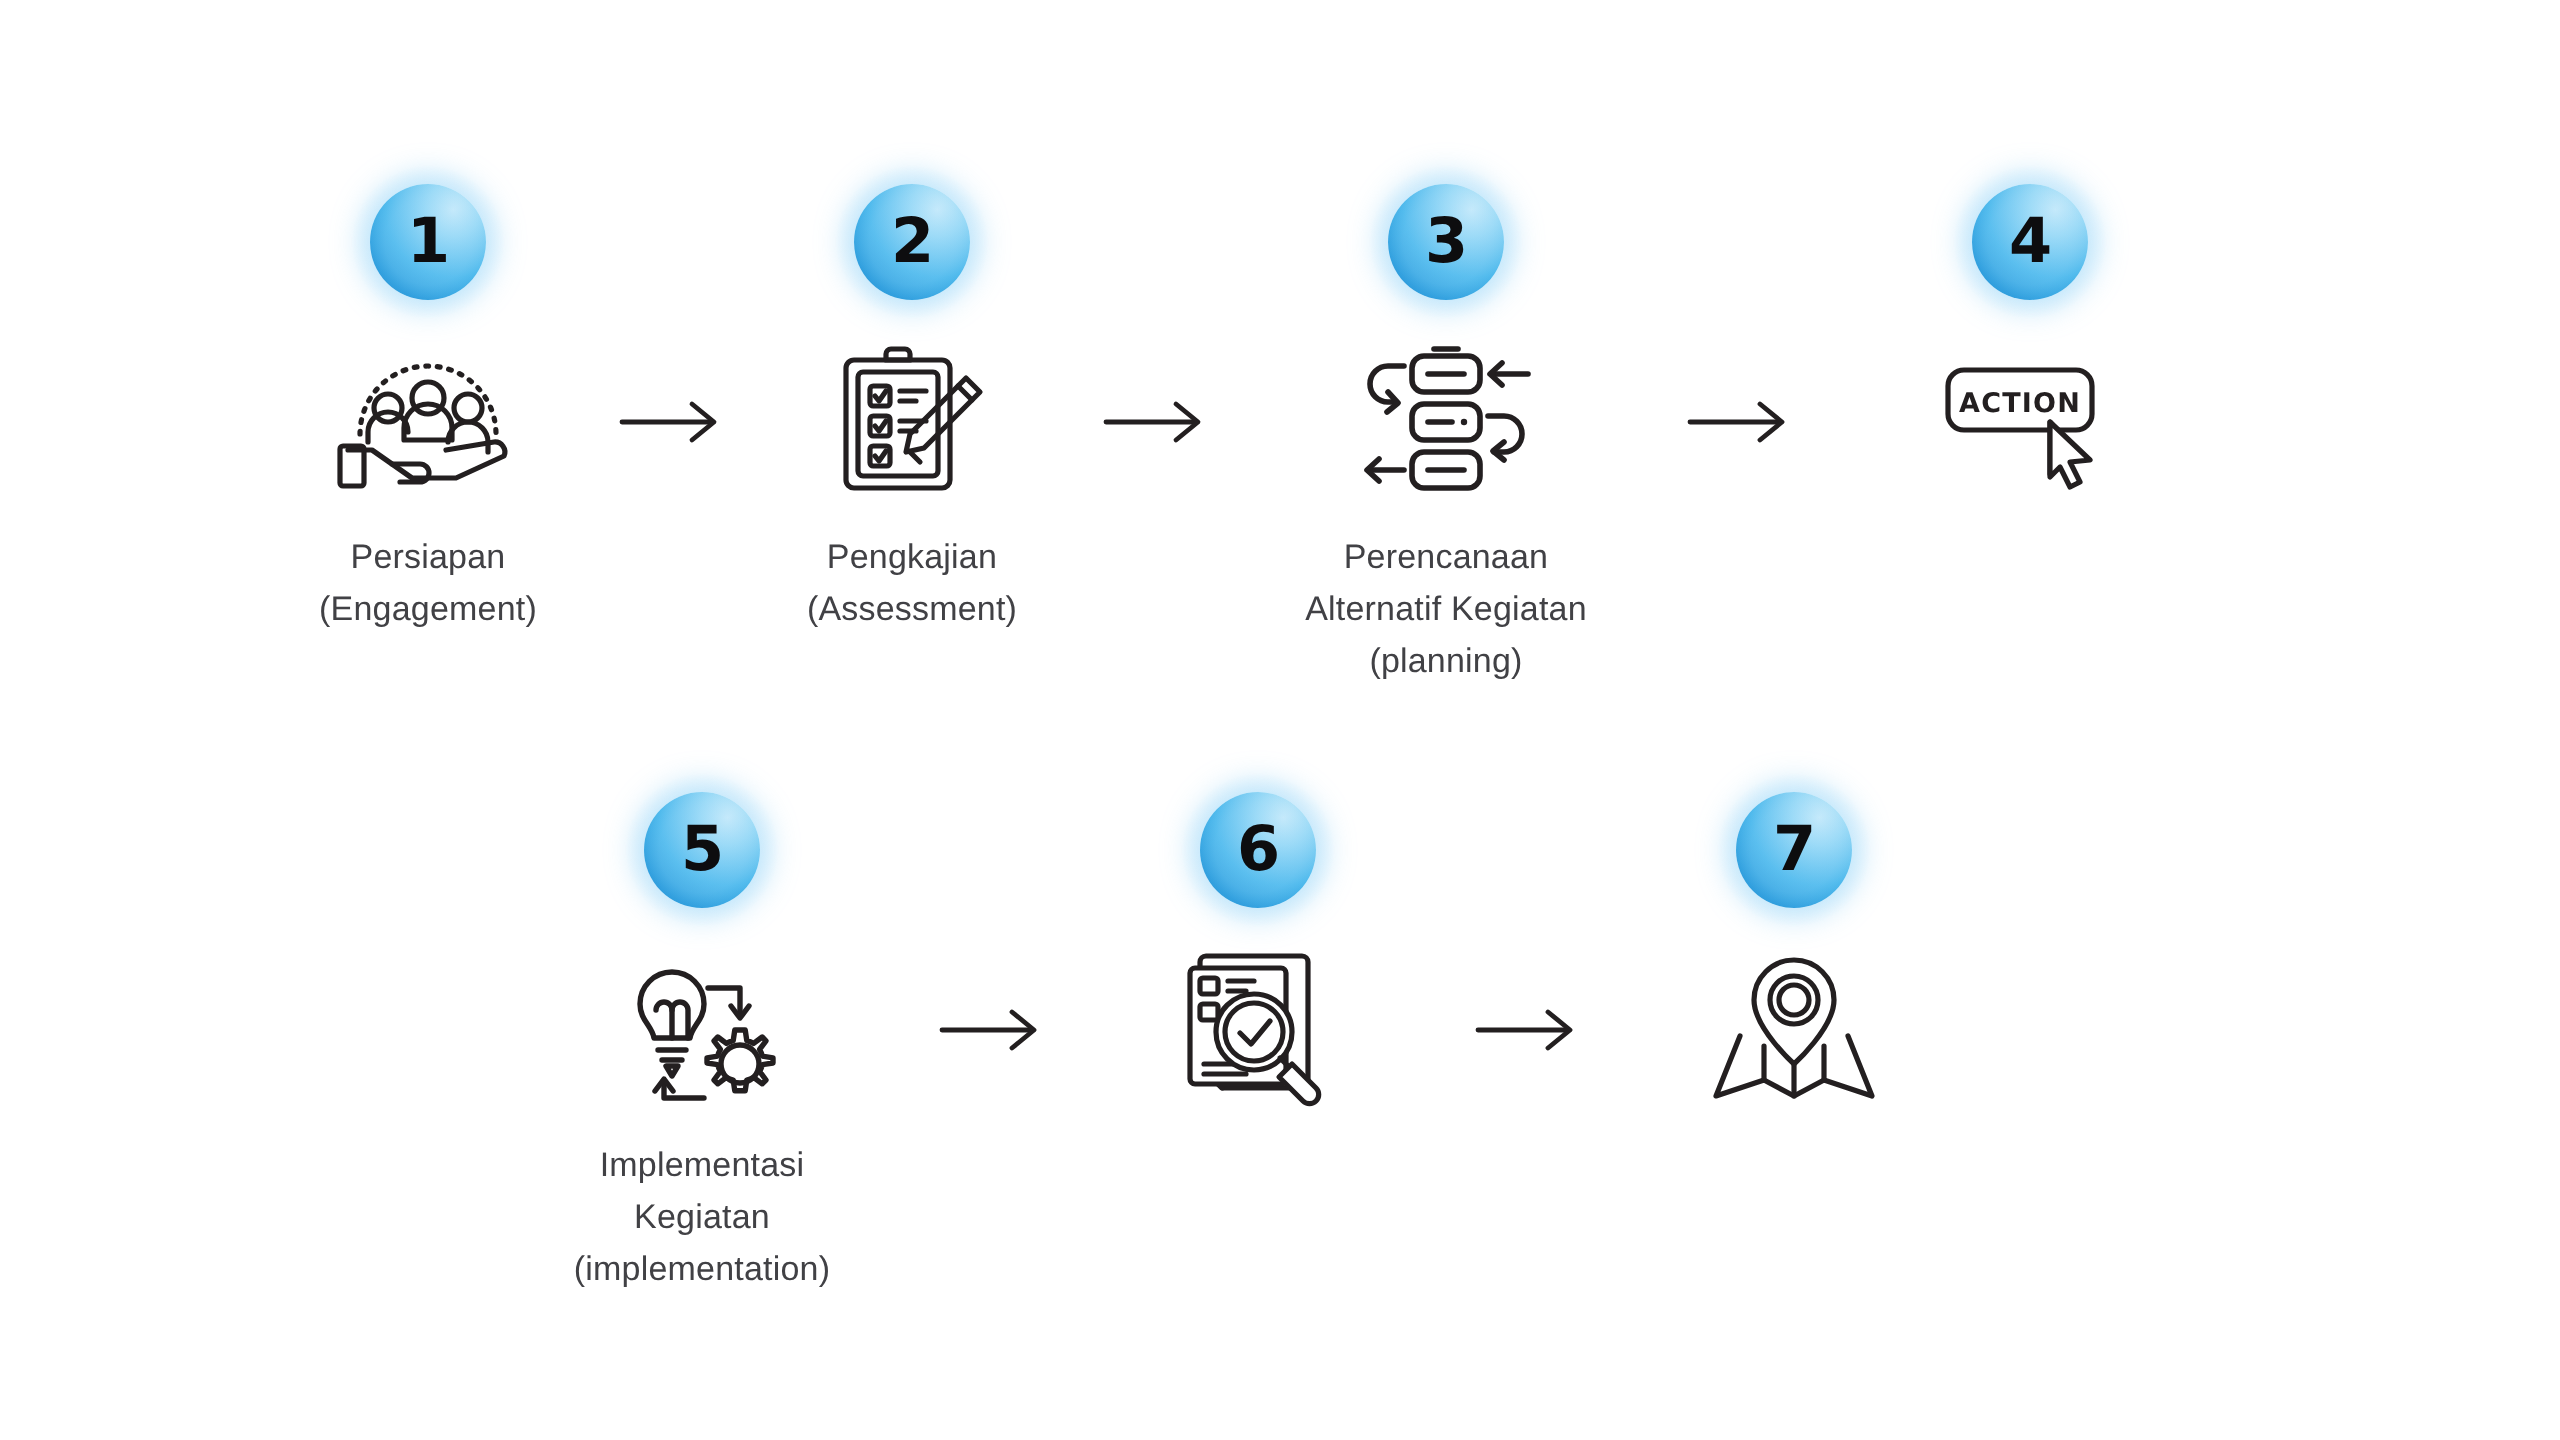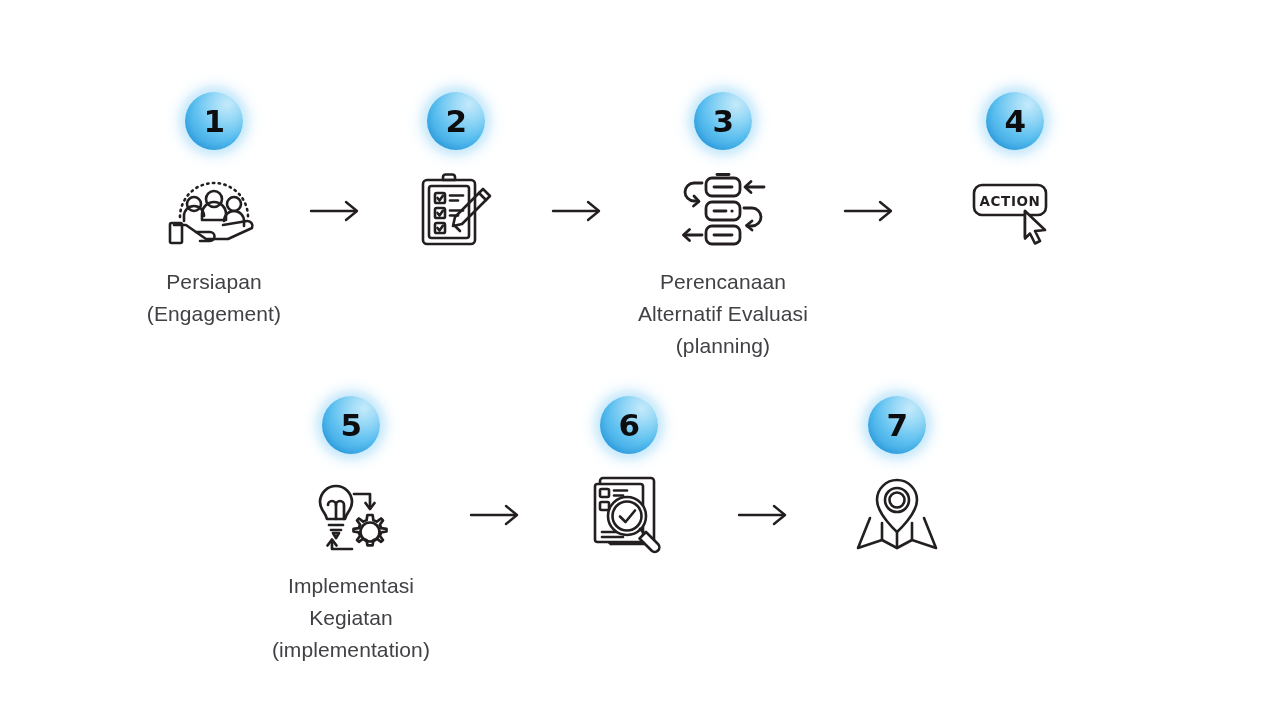--- a/index.html
+++ b/index.html
@@ -82,21 +82,21 @@
     display: flex;
     align-items: center;
     justify-content: flex-end;
   }
   .icon-wrap svg { display: block; }
 
   
   .caption {
     margin-top: 16px;
     text-align: center;
-    font-size: 21px;
+    font-size: 17px;
     line-height: 1.52;
     color: #414145;
     letter-spacing: 0.1px;
     white-space: pre-line;
   }
 
   
   .connector {
     flex: none;
     width: 86px;
@@ -161,20 +161,22 @@
           <polyline points="24.5,41 26.5,43.5 30,38.5"></polyline>
           <line x1="37" y1="38.5" x2="50" y2="38.5"></line>
           <line x1="37" y1="43.5" x2="45" y2="43.5"></line>
           <rect x="22" y="51" width="10" height="10" rx="1.6"></rect>
           <polyline points="24.5,56 26.5,58.5 30,53.5"></polyline>
           <path d="M70 17 l7 7 -28 28 -9 2 2 -9 z"></path>
           <line x1="66" y1="21" x2="73" y2="28"></line>
           <line x1="42" y1="54" x2="47" y2="59"></line>
         </svg>
       </div>
+      <div class="caption">Pengkajian
+(Assessment)</div>
     </div>
 
     <div class="connector">
       <svg width="52" height="22" viewBox="0 0 52 22" fill="none" stroke="#231f20" stroke-width="2.4" stroke-linecap="round" stroke-linejoin="round">
         <line x1="2" y1="11" x2="47" y2="11"></line>
         <polyline points="37,2 48,11 37,20"></polyline>
       </svg>
     </div>
 
     <div class="step w-wide">
@@ -195,21 +197,21 @@
           <polyline points="18,24 23,29.5 17.5,34"></polyline>
           <line x1="88" y1="15" x2="70" y2="15"></line>
           <polyline points="75,9.5 69,15 75,20.5"></polyline>
           <path d="M68 36 h8 a9 9 0 0 1 0 18 h-5"></path>
           <polyline points="76,58 70.5,53.5 76,49"></polyline>
           <line x1="8" y1="63" x2="26" y2="63"></line>
           <polyline points="13.5,57.5 7.5,63 13.5,68.5"></polyline>
         </svg>
       </div>
       <div class="caption">Perencanaan
-Alternatif Evaluasi
+Alternatif Kegiatan
 (planning)</div>
     </div>
 
     <div class="connector">
       <svg width="52" height="22" viewBox="0 0 52 22" fill="none" stroke="#231f20" stroke-width="2.4" stroke-linecap="round" stroke-linejoin="round">
         <line x1="2" y1="11" x2="47" y2="11"></line>
         <polyline points="37,2 48,11 37,20"></polyline>
       </svg>
     </div>
 

